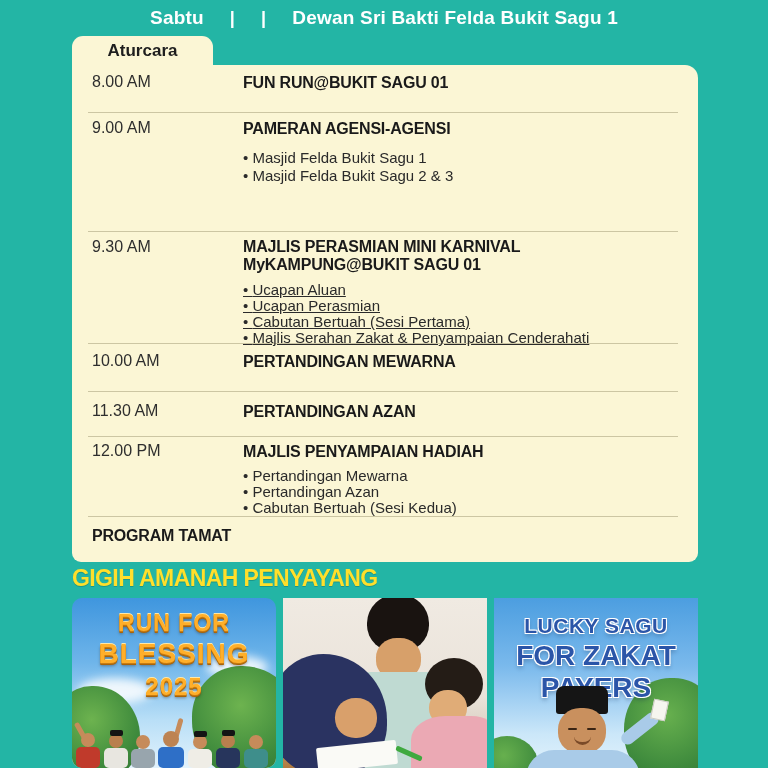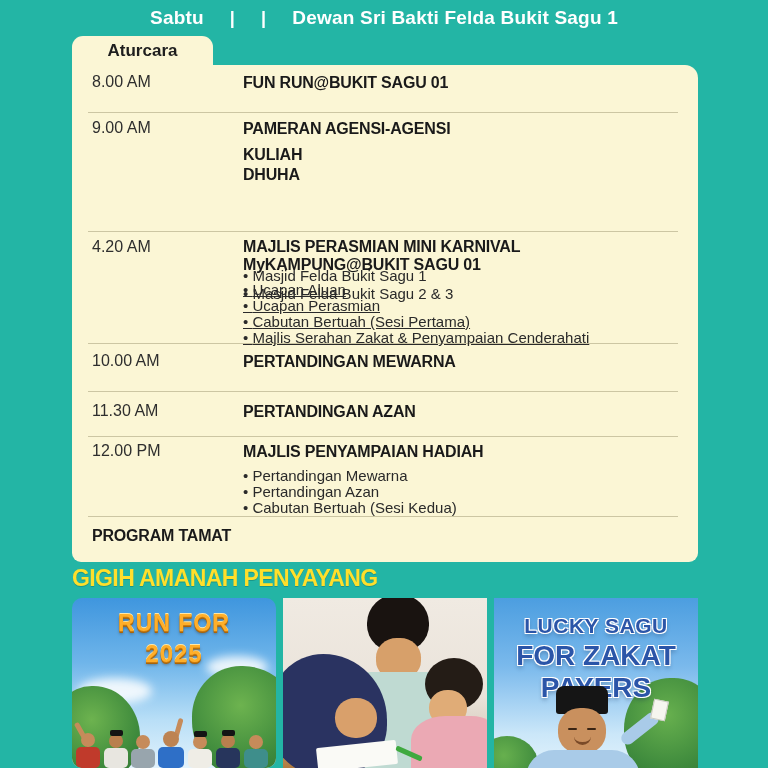--- a/index.html
+++ b/index.html
@@ -114,31 +114,30 @@
       <div class="content">
           <div class="title">FUN RUN@BUKIT SAGU 01</div>
         </div>
     </div>
     <div class="hr"></div>
 
     <div class="row r2">
       <div class="time">9.00 AM</div>
       <div class="content">
         <div class="title">PAMERAN AGENSI-AGENSI</div>
-        <div class="title t2">KULIAH DHUHA</div>
         <ul class="bullets">
           <li>Masjid Felda Bukit Sagu 1</li>
           <li>Masjid Felda Bukit Sagu 2 &amp; 3</li>
         </ul>
       </div>
     </div>
     <div class="hr"></div>
 
     <div class="row r3">
-      <div class="time">4.20 AM</div>
+      <div class="time">9.30 AM</div>
       <div class="content">
         <div class="title">
           <div>MAJLIS PERASMIAN MINI KARNIVAL</div>
           <div>MyKAMPUNG@BUKIT SAGU 01</div>
         </div>
         <ul class="bullets">
           <li>Ucapan Aluan</li>
           <li>Ucapan Perasmian</li>
           <li>Cabutan Bertuah (Sesi Pertama)</li>
           <li>Majlis Serahan Zakat &amp; Penyampaian Cenderahati</li>
@@ -188,20 +187,21 @@
 
   <div class="gallery">
 
     <div class="photo photo1">
       <div class="cloud c1"></div>
       <div class="cloud c2"></div>
       <div class="tree t1"></div>
       <div class="tree t2"></div>
       <div class="p1-title">
         <div class="p1l1">RUN FOR</div>
+        <div class="p1l2">BLESSING</div>
         <div class="p1l3">2025</div>
       </div>
       <svg class="crowd" viewBox="0 0 204 50">
         <rect x="6" y="4" width="5" height="18" rx="2.5" fill="#C68B5A" transform="rotate(-30 8 13)"></rect>
         <rect x="104" y="0" width="5" height="20" rx="2.5" fill="#C68B5A" transform="rotate(16 106 10)"></rect>
         <circle cx="16" cy="22" r="7" fill="#C68B5A"></circle>
           <rect x="4" y="29" width="24" height="21" rx="5" fill="#C03A2B"></rect>
         <circle cx="44" cy="23" r="7" fill="#B97F4E"></circle>
           <rect x="38" y="12" width="13" height="6" rx="2" fill="#141414"></rect>
           <rect x="32" y="30" width="24" height="20" rx="5" fill="#E8E6E0"></rect>

